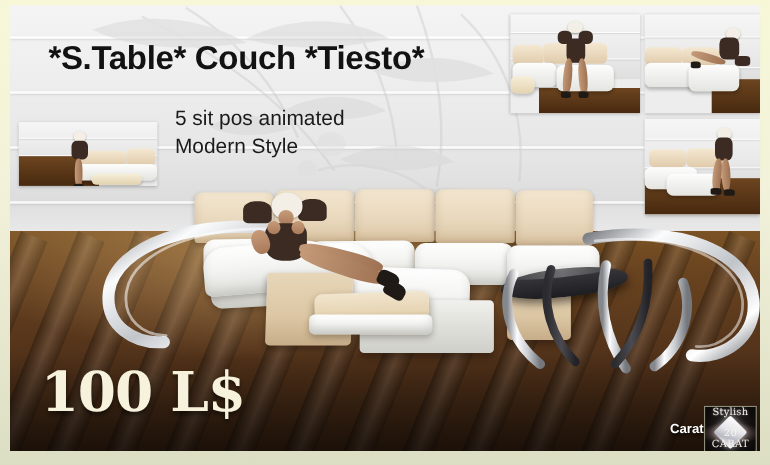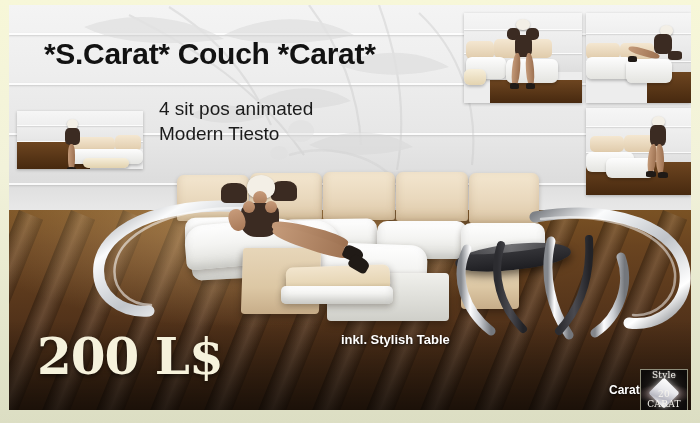--- a/index.html
+++ b/index.html
@@ -499,35 +499,34 @@
       <div class="avatar" style="left:56px; top:8px; width:34px; height:66px;">
         <div class="av-hair" style="left:10px; top:0;  width:13px; height:11px;"></div>
         <div class="av-dark" style="left:8px;  top:9px; width:16px; height:21px; border-radius:30%;"></div>
         <div class="av-leg" style="left:6px;  top:28px; width:8px; height:30px; transform:rotate(6deg);"></div>
         <div class="av-leg" style="left:14px; top:28px; width:8px; height:30px; transform:rotate(-2deg);"></div>
         <div class="av-shoe" style="left:4px;  top:55px; width:10px; height:6px;"></div>
         <div class="av-shoe" style="left:16px; top:56px; width:10px; height:6px;"></div>
       </div>
     </div>
 
-    <div class="title">*S.Carat* Couch *Carat*</div>
+    <div class="title">*S.Table* Couch *Tiesto*</div>
 
     <div class="subtitle">
-      <div>4 sit pos animated</div>
-      <div>Modern Tiesto</div>
-    </div>
-
-    <div class="price">200 L$</div>
-
-    <div class="inkl">inkl. Stylish Table</div>
+      <div>5 sit pos animated</div>
+      <div>Modern Style</div>
+    </div>
+
+    <div class="price">100 L$</div>
+
 
     <div class="copy">Carat</div>
 
     <div class="logo">
       <div class="l-glow"></div>
-      <div class="l-name">Style</div>
+      <div class="l-name">Stylish</div>
       <div class="l-gem"></div>
       <div class="l-carat">20 CARAT</div>
 
     </div>
 
   </div>
 </div>
 
 </body></html>

